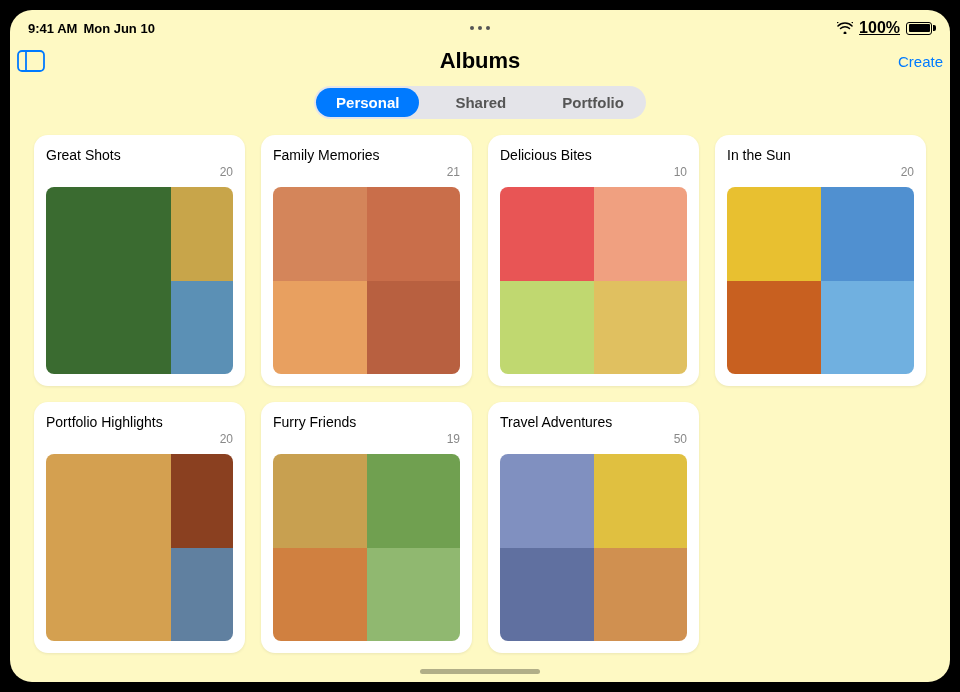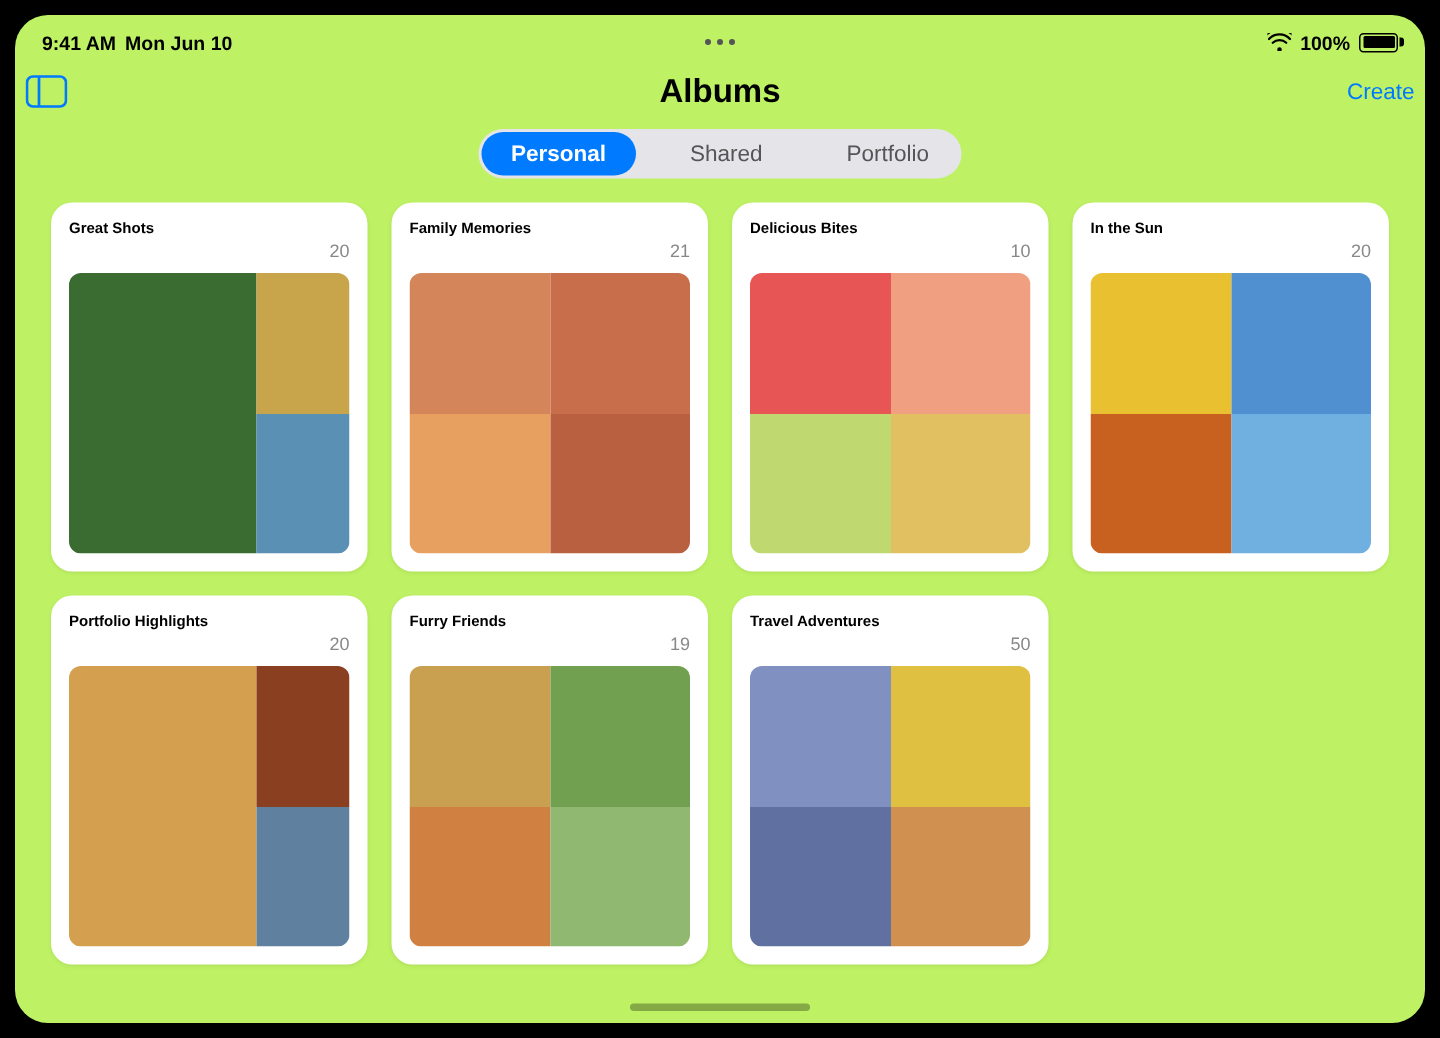--- a/index.html
+++ b/index.html
@@ -11,21 +11,21 @@
       display: flex;
       justify-content: center;
       align-items: center;
       font-family: -apple-system, 'SF Pro Display', 'Helvetica Neue', sans-serif;
       overflow: hidden;
     }
 
     .ipad {
       width: 940px;
       height: 672px;
-      background: #bef264;
+      background: #fef9c3;
       border-radius: 22px;
       position: relative;
       overflow: hidden;
     }
 
     
     .status-bar {
       height: 36px;
       display: flex;
       align-items: center;
@@ -54,22 +54,23 @@
       width: 4px;
       height: 4px;
       background: #555;
       border-radius: 50%;
     }
 
     .status-right {
       display: flex;
       align-items: center;
       gap: 6px;
-      font-size: 13px;
+      font-size: 16px;
       font-weight: 600;
+      text-decoration: underline;
     }
 
     .battery {
       width: 26px;
       height: 13px;
       border: 1.5px solid #000;
       border-radius: 3px;
       position: relative;
       display: flex;
       align-items: center;
@@ -151,21 +152,21 @@
       padding: 2px;
       gap: 16px;
     }
 
     .seg-btn {
       padding: 6px 20px;
       border-radius: 18px;
       border: none;
       background: transparent;
       font-size: 15px;
-      font-weight: 400;
+      font-weight: 700;
       color: #555;
       cursor: pointer;
     }
 
     .seg-btn.active {
       background: #007aff;
       color: #fff;
       font-weight: 600;
     }
 
@@ -179,22 +180,22 @@
 
     .album-card {
       background: #fff;
       border-radius: 14px;
       padding: 12px;
       cursor: pointer;
       box-shadow: 0 1px 3px rgba(0,0,0,0.08);
     }
 
     .album-title {
-      font-size: 10px;
-      font-weight: 700;
+      font-size: 14px;
+      font-weight: 400;
       color: #000;
       margin-bottom: 2px;
     }
 
     .album-count {
       font-size: 12px;
       color: #888;
       margin-bottom: 8px;
       text-align: right;
     }

